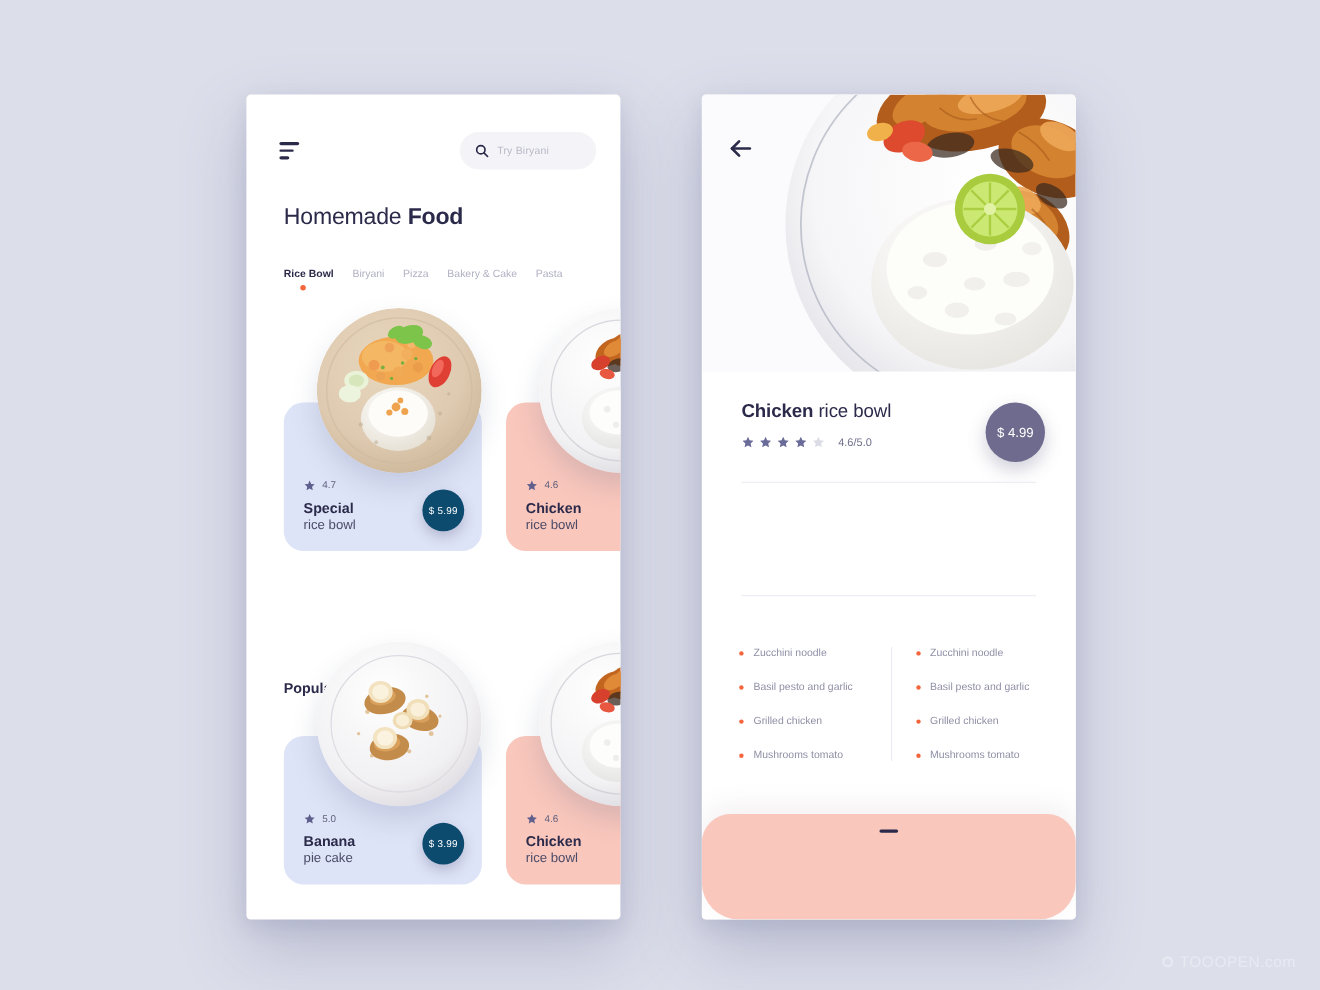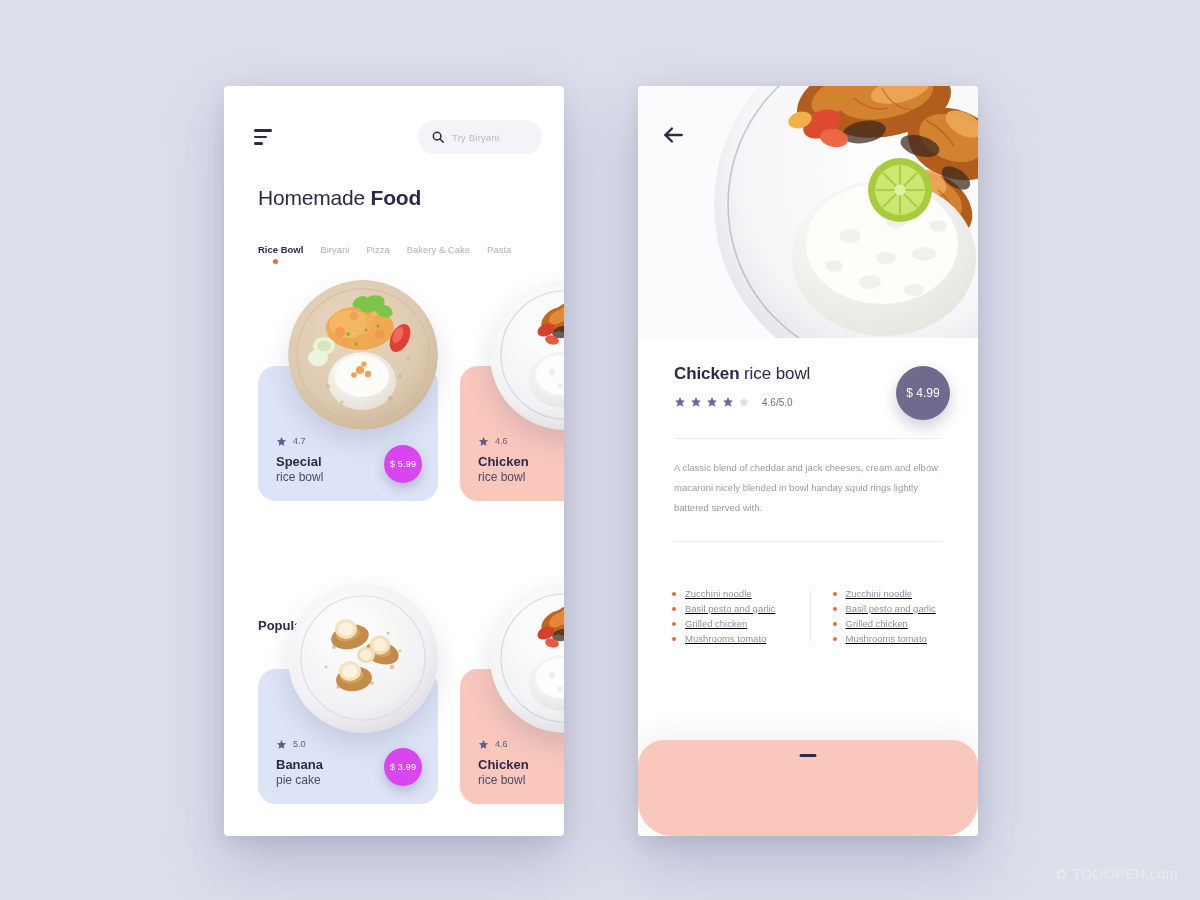--- a/index.html
+++ b/index.html
@@ -97,21 +97,21 @@
   .card-meta { position: absolute; left: 18px; bottom: 16px; }
   .rating-line { display: flex; align-items: flex-start; gap: 6px; margin-bottom: 7px; }
   .rating-line .star { width: 11px; height: 11px; }
   .rating-val { font-size: 9px; color: #5f5f7c; }
   .dish-name { font-size: 13px; color: #2b2a4a; font-weight: 700; line-height: 1.25; }
   .dish-sub { font-size: 12px; color: #4b4b68; font-weight: 400; line-height: 1.25; }
 
   .price-badge {
     position: absolute; right: 16px; bottom: 18px;
     width: 38px; height: 38px; border-radius: 50%;
-    background: #d946ef;
+    background: #0c4a6e;
     display: flex; align-items: center; justify-content: center;
     color: #fff; font-size: 9px; letter-spacing: .2px;
     box-shadow: 0 5px 12px rgba(80, 80, 120, 0.3);
   }
 
   .section-head {
     position: absolute; left: 34px; top: 532px;
     font-size: 13px; font-weight: 700; color: #2b2a4a;
   }
 
@@ -158,21 +158,21 @@
 
   .ing-head {
     position: absolute; top: 218px; left: 0; right: 0;
     text-align: center; font-size: 12px; color: #2b2a4a; font-weight: 400;
   }
 
   .ing-cols {
     position: absolute; top: 250px; left: 34px; right: 26px;
     display: flex; gap: 18px;
   }
-  .ing-col { flex: 1; display: flex; flex-direction: column; gap: 4px; text-decoration: underline; }
+  .ing-col { flex: 1; display: flex; flex-direction: column; gap: 20px; }
   .ing-col + .ing-col { border-left: 1px solid #ececf2; padding-left: 22px; }
   .ing-item { display: flex; align-items: center; gap: 9px; font-size: 9.5px; color: #8f8fa6; }
   .ing-dot { width: 4px; height: 4px; border-radius: 50%; background: #f4653c; flex: none; }
 
   .order-panel {
     position: absolute; left: 0; right: 0; bottom: 0; height: 96px;
     background: #f9c7bc;
     border-radius: 26px 26px 34px 34px;
     box-shadow: 0 -8px 22px rgba(150, 120, 130, 0.10);
   }
@@ -600,21 +600,20 @@
           <svg class="star" viewBox="0 0 24 24" fill="#dcdce6">
             <path d="M12 2l3 6.6 7 .8-5.2 4.8 1.4 7L12 17.8 5.8 21.2l1.4-7L2 9.4l7-.8z"></path>
             </svg>
           <span class="rate-text">4.6/5.0</span>
         </div>
 
         <div class="detail-price">$ 4.99</div>
 
         <div class="divider" id="div-top"></div>
 
-        <div class="detail-desc">A classic blend of cheddar and jack cheeses, cream and elbow macaroni nicely blended in bowl handay squid rings lightly battered served with.</div>
 
         <div class="divider" id="div-mid"></div>
 
 
         <div class="ing-cols">
           <div class="ing-col">
             <div class="ing-item">
               <span class="ing-dot"></span>
               <span>Zucchini noodle</span>
             </div>

